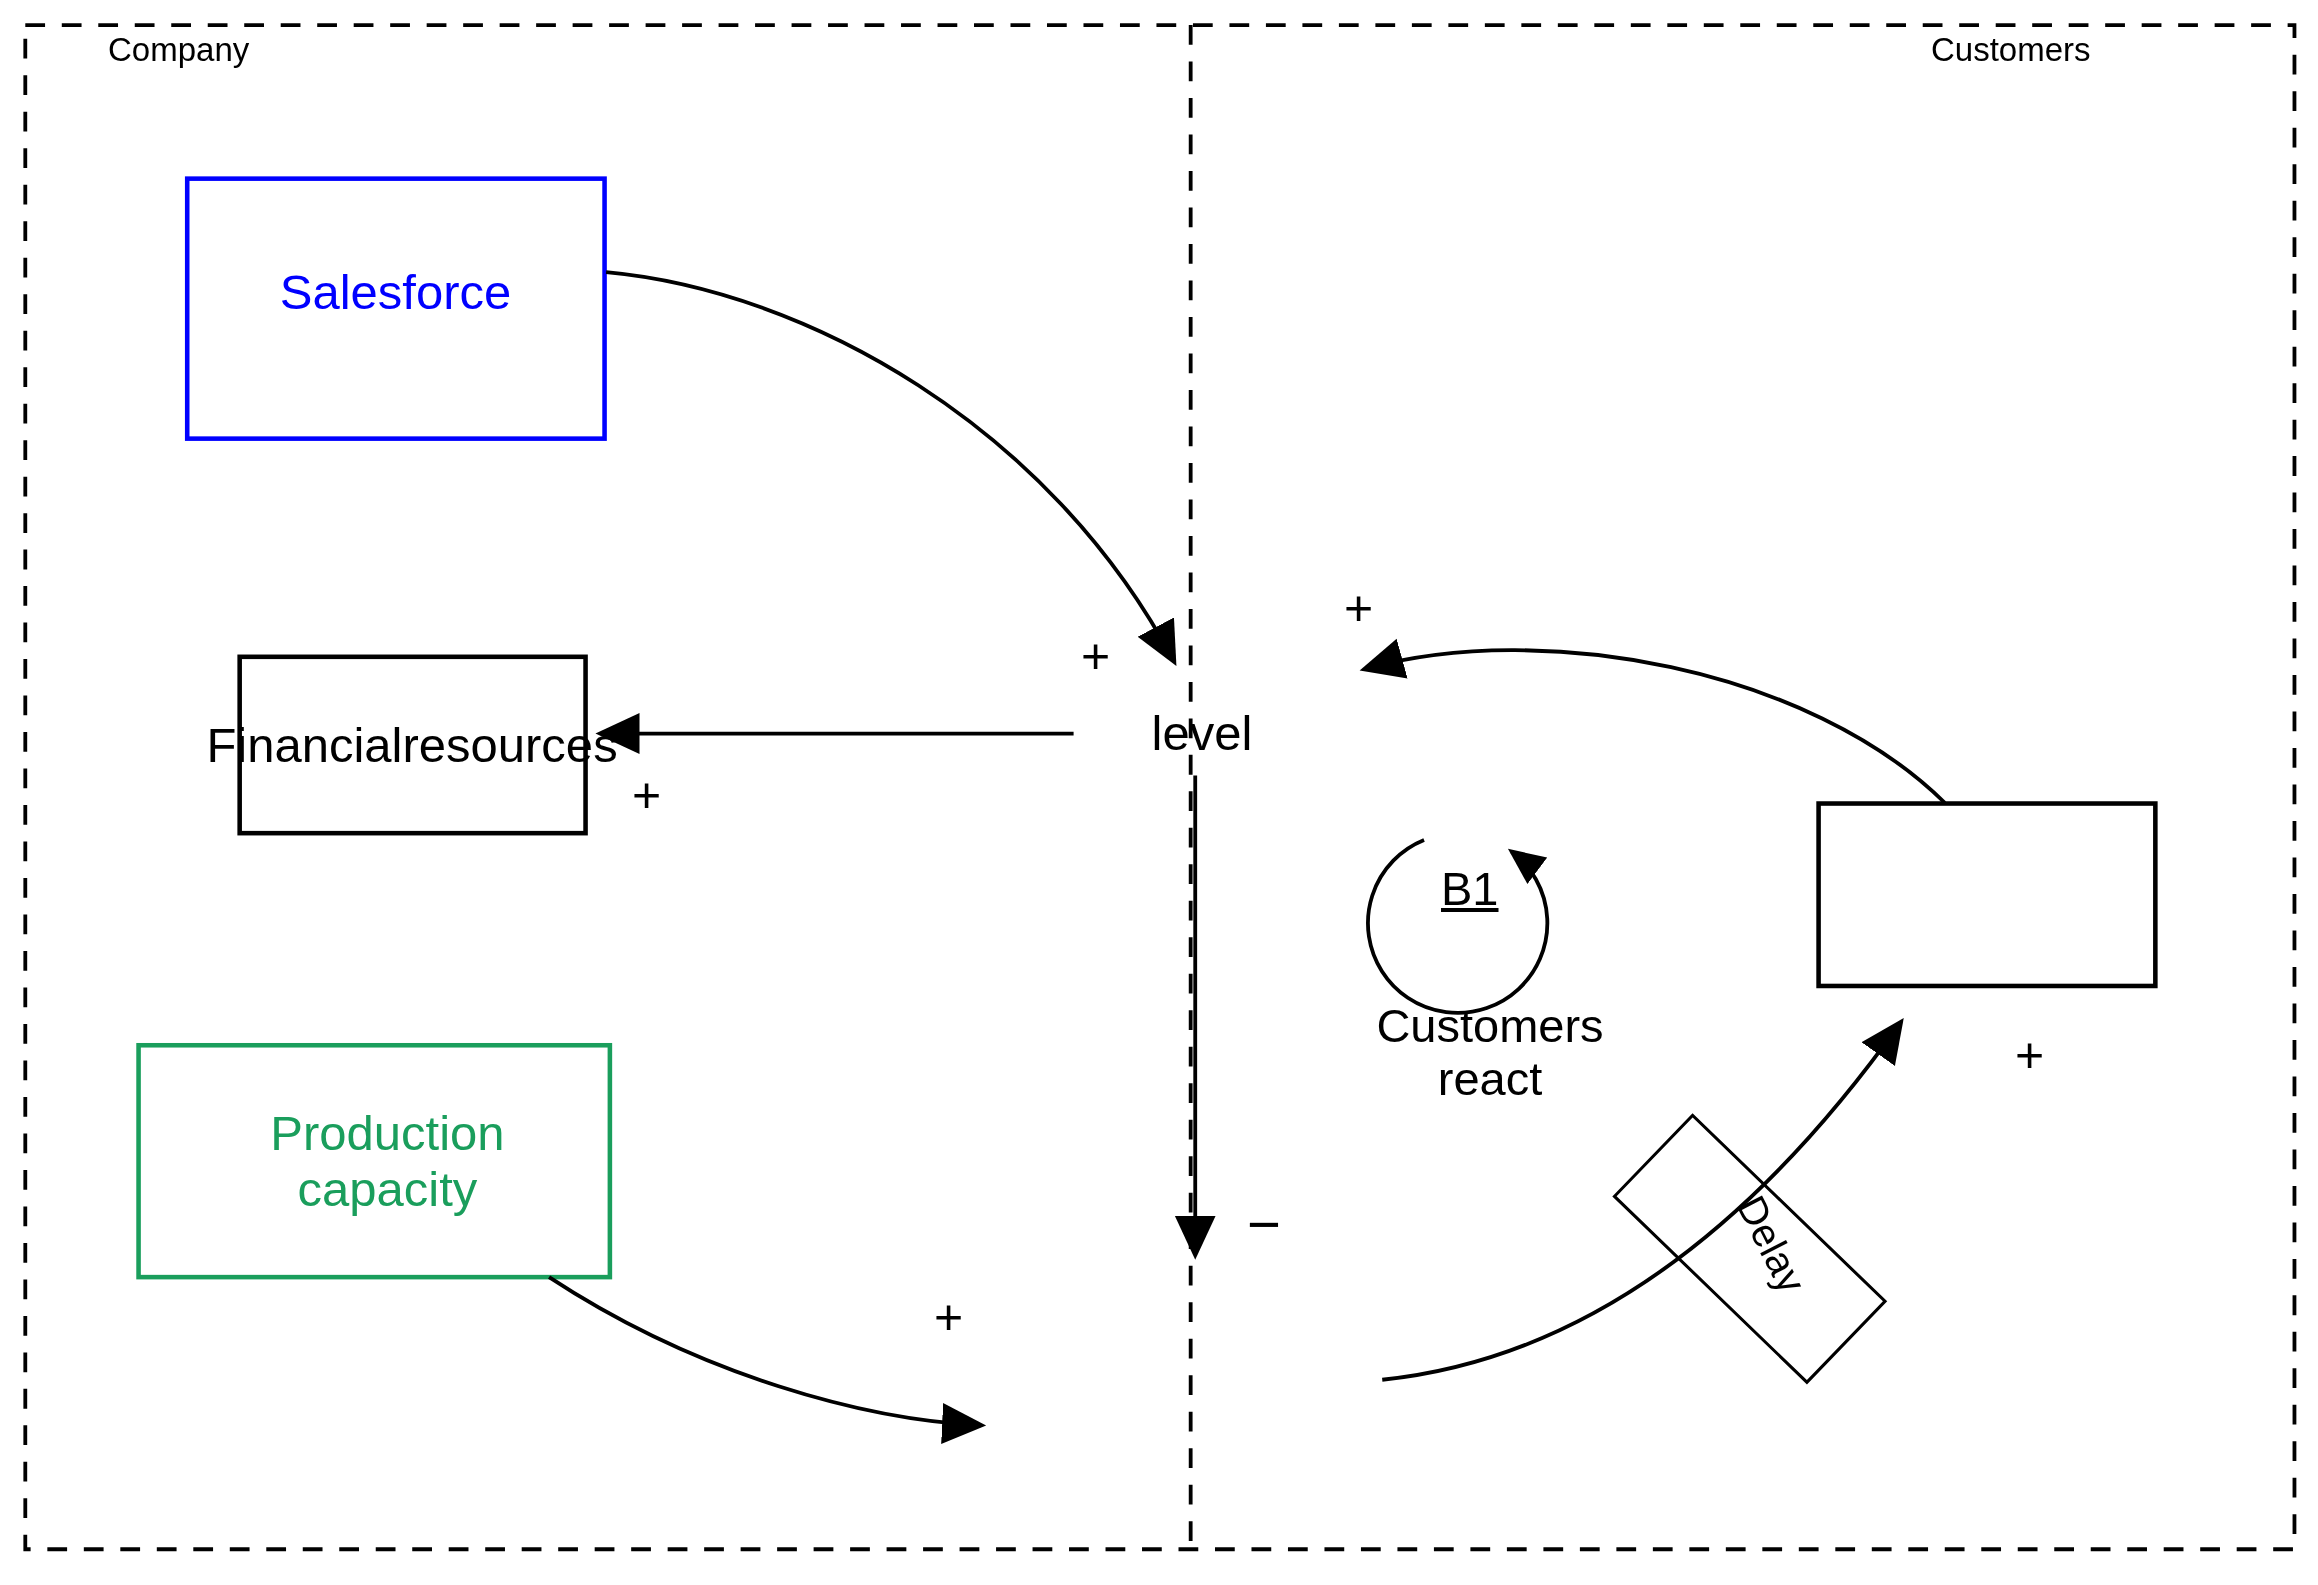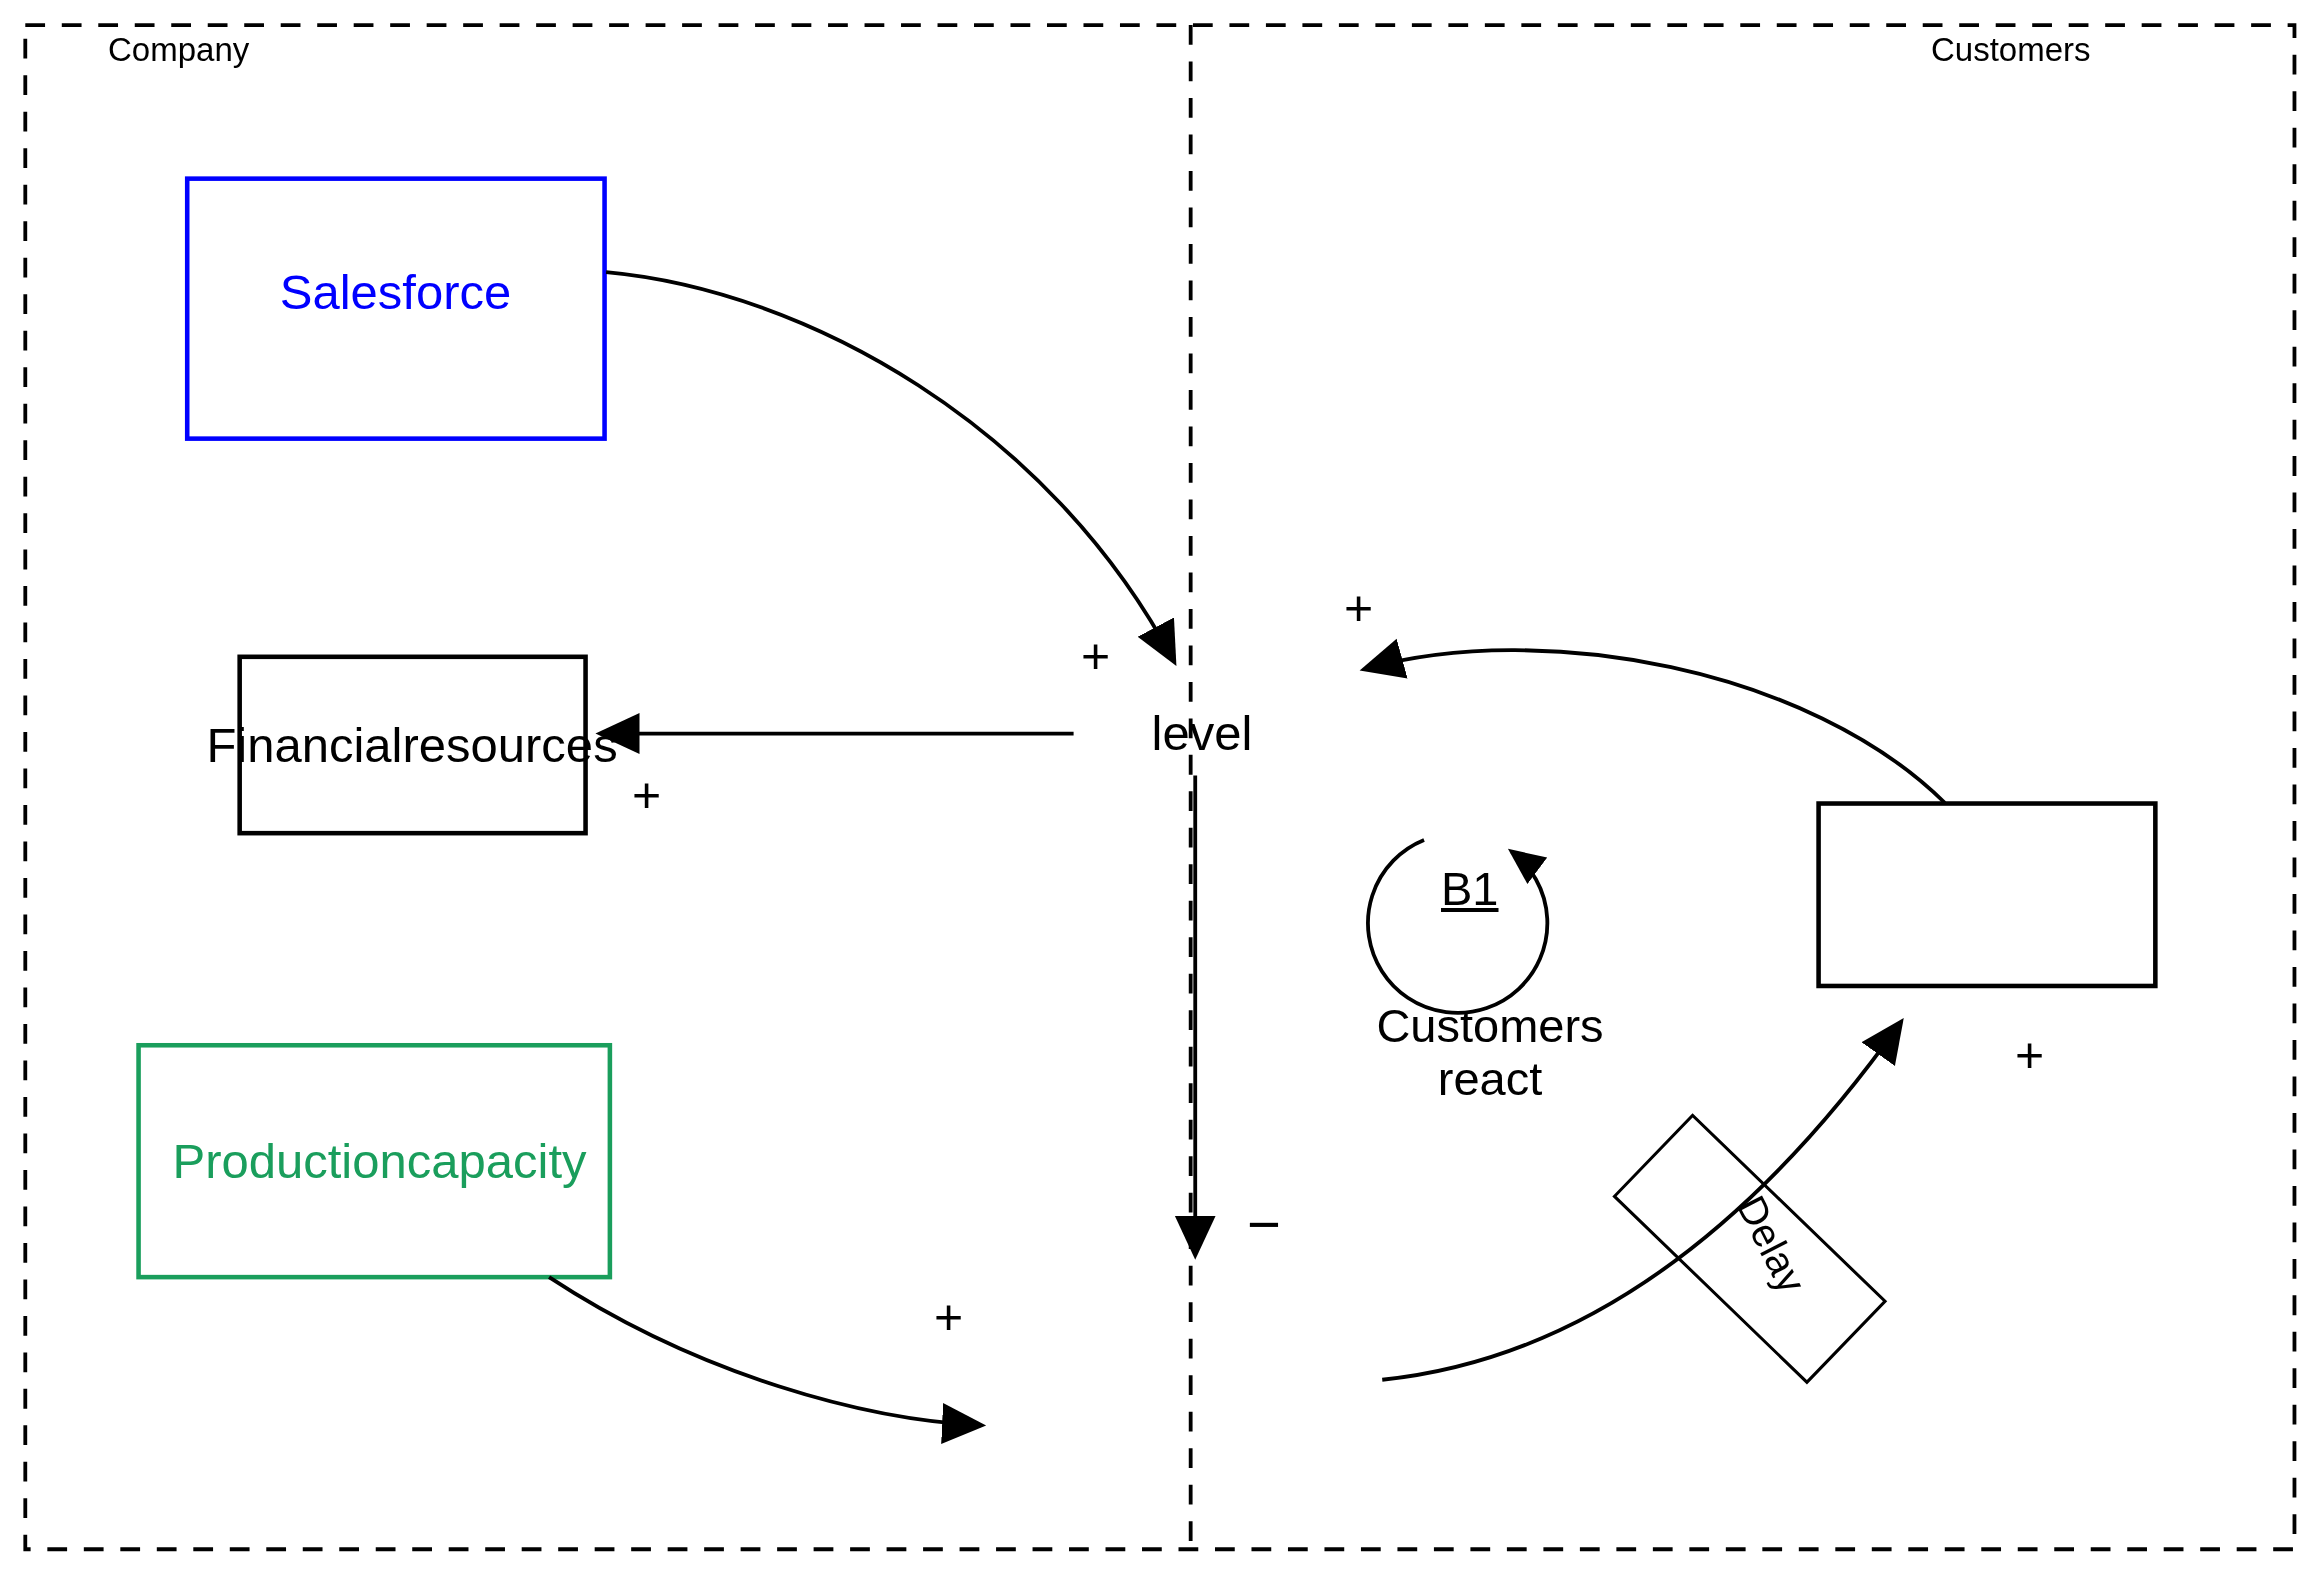--- a/index.html
+++ b/index.html
@@ -130,21 +130,21 @@
 
   <div class="boxlabel" style="left:187px; top:162px; width:417px; height:260px; color:#0000ff;align-items:center;">
     <span>Salesforce</span>
   </div>
 
   <div class="boxlabel" style="left:239px; top:657px; width:346px; height:176px; color:#000000; flex-direction:row;">
     <span>Financial</span>
     <span>resources</span>
   </div>
 
-  <div class="boxlabel" style="left:144px; top:1045px; width:471px; height:232px; color:#1a9e5c; text-align:center;">
+  <div class="boxlabel" style="left:152px; top:1045px; width:471px; height:232px; color:#1a9e5c; flex-direction:column;text-align:center;">
     <span>Production</span>
     <span>capacity</span>
   </div>
 
 
   <div class="boxlabel var-label" style="left:1073px; top:699px; width:258px; height:68px;">
     <span>level</span>
   </div>
 
 

